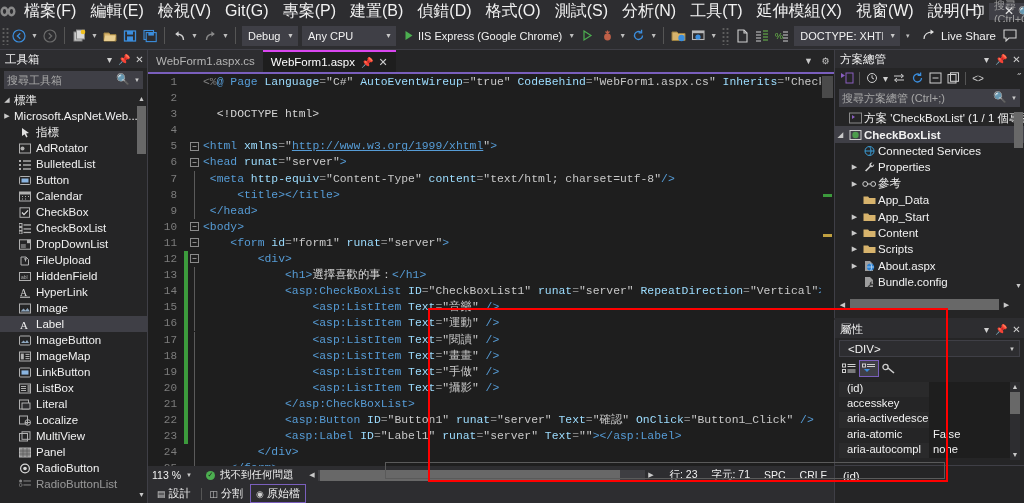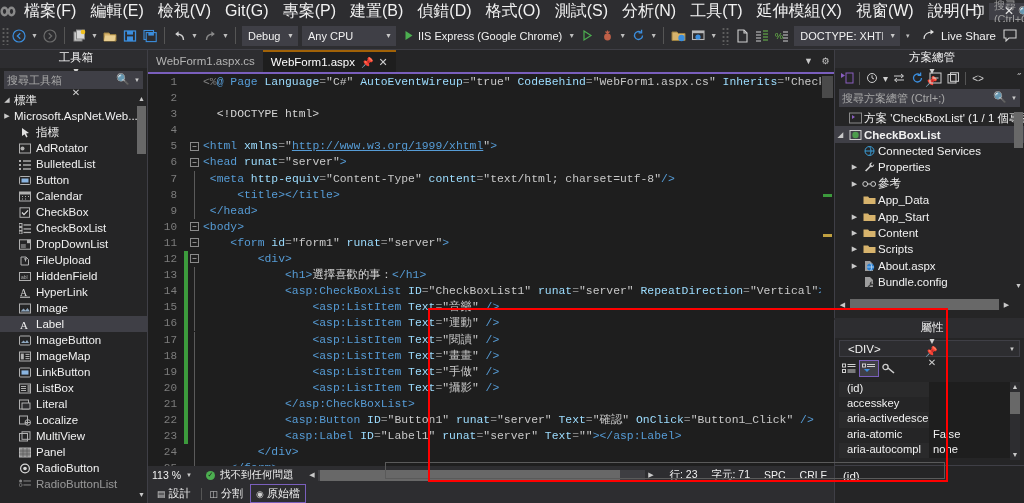--- a/index.html
+++ b/index.html
@@ -51,21 +51,21 @@
     justify-content:space-between;
   }
   .combo .cv { white-space:nowrap; overflow:hidden; }
   .combo .ca { color:#c9c9c9; font-size:7px; margin-left:6px; }
   .run-label { color:#f1f1f1; font-size:11px; white-space:nowrap; padding-right:4px; }
   .live-share { margin-left:auto; display:flex; align-items:center; color:#f1f1f1; font-size:11.5px; padding-right:4px; }
 
   
   .panel-head {
     height:18px; display:flex; align-items:center; background:#2d2d30;
-    font-size:11.5px; color:#f1f1f1; padding-left:5px;flex-direction:column;
+    font-size:11.5px; color:#f1f1f1; padding-left:5px;
   }
   .panel-head .ph-title { flex:1; white-space:nowrap; }
   .ph-ico { width:15px; text-align:center; color:#d0d0d0; font-size:10px; }
 
   
   .toolbox {
     position:absolute; left:0; top:50px; width:148px; height:453px;
     background:#252526; border-right:1px solid #3f3f46;
   }
   .tbx-search {
@@ -86,21 +86,21 @@
 
   
   .editor-wrap {
     position:absolute; left:148px; top:50px; width:686px; height:453px; background:#1e1e1e;
   }
   .tabstrip { height:22px; background:#252526; display:flex; align-items:flex-end; position:relative; }
   .etab {
     height:22px; display:flex; align-items:center; padding:0 8px;
     font-size:11.5px; color:#b4b4b4; background:#2d2d30; white-space:nowrap;
   }
-  .etab.active { background:#1e1e1e; color:#ffffff; border-top:2px solid #a16207; padding-top:0; }
+  .etab.active { background:#1e1e1e; color:#ffffff; border-top:2px solid #d946ef; padding-top:0; }
   .etab .pin { margin-left:6px; color:#c9c9c9; font-size:10px; }
   .etab .x { margin-left:5px; color:#d0d0d0; font-size:11px; }
   .tab-right { position:absolute; right:0; top:0; height:22px; display:flex; align-items:center; }
   .tab-right span { width:17px; text-align:center; color:#c9c9c9; font-size:9px; }
   .editor-top-rule { height:2px; background:#7a5fbd; }
 
   .code-area {
     position:absolute; left:0; top:24px; right:0; bottom:37px;
     background:#1e1e1e; overflow:hidden;
     font-family:"Liberation Mono","DejaVu Sans Mono",monospace;

